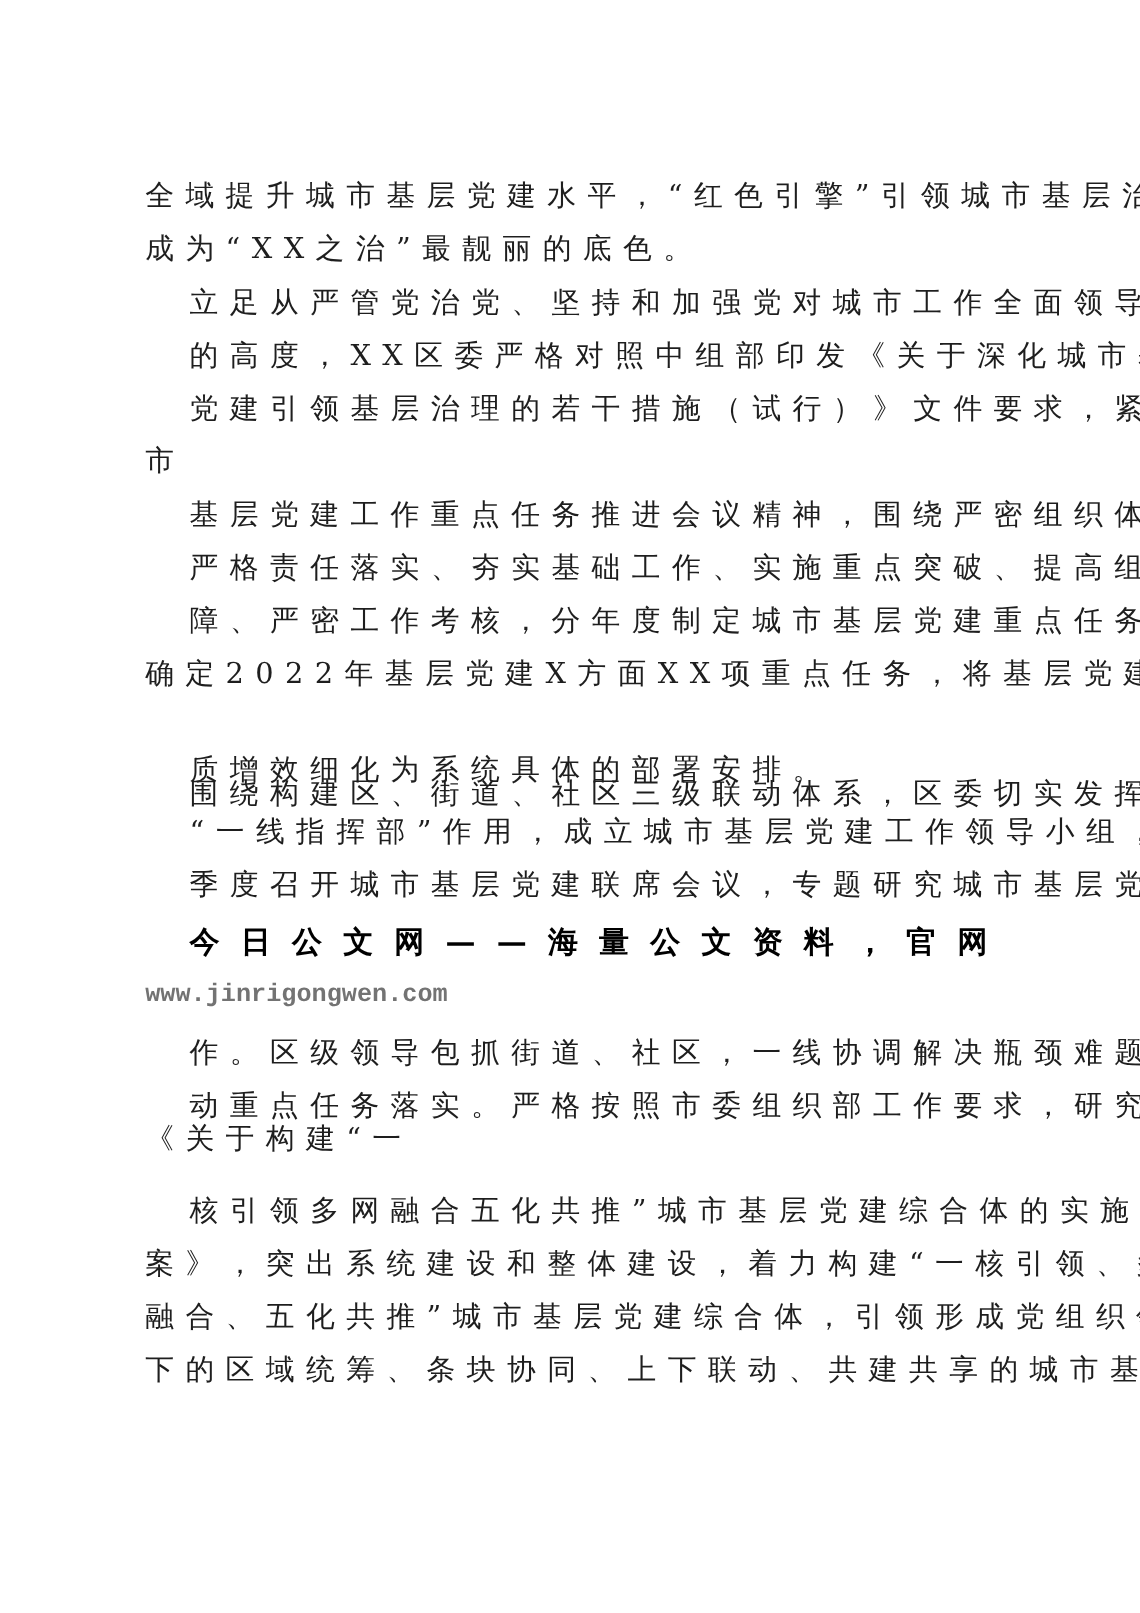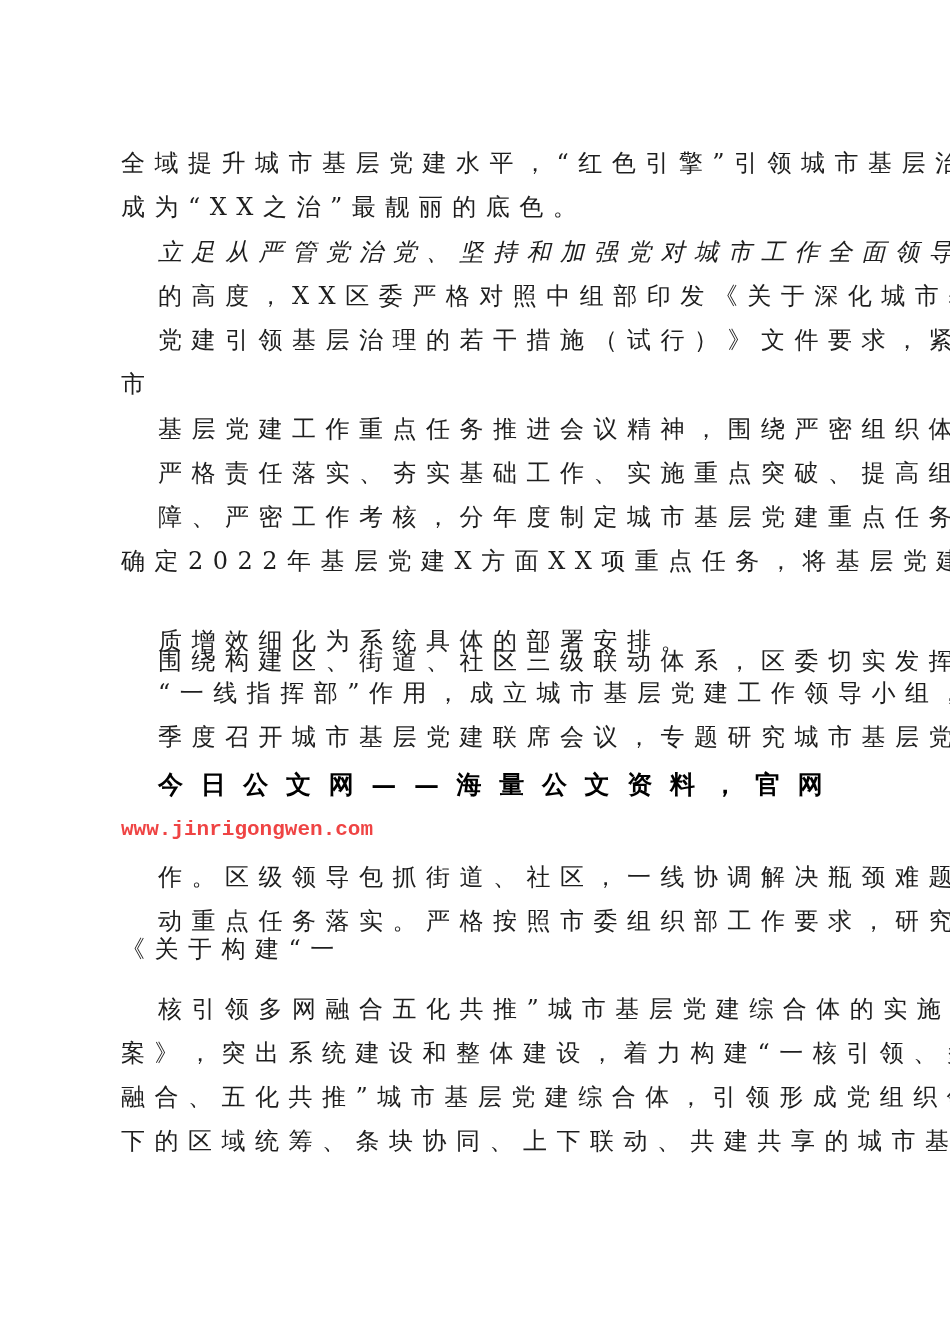--- a/index.html
+++ b/index.html
@@ -44,31 +44,31 @@
       width: 665px;
       display: flex;
       justify-content: space-between;
       color: #000;
     }
     .line.url {
       font-weight: bold;
       font-size: 21px;
       letter-spacing: 0;
       font-family: "Liberation Mono", "DejaVu Sans Mono", monospace;
-      color: #ef4444;
+      color: #737373;
     }
   </style>
 </head>
 <body>
 
 <div class="page">
   <div id="lines-before">
       <div class="line" style="top: 148px;">全域提升城市基层党建水平，“红色引擎”引领城市基层治理</div>
       <div class="line" style="top: 192px;">成为“XX之治”最靓丽的底色。</div>
-      <div class="line indent" style="top: 237px; font-style: italic;">立足从严管党治党、坚持和加强党对城市工作全面领导</div>
+      <div class="line indent" style="top: 237px;">立足从严管党治党、坚持和加强党对城市工作全面领导</div>
       <div class="line indent" style="top: 281px;">的高度，XX区委严格对照中组部印发《关于深化城市基层</div>
       <div class="line indent" style="top: 325px;">党建引领基层治理的若干措施（试行）》文件要求，紧扣全</div>
       <div class="line" style="top: 369px;">市</div>
       <div class="line indent" style="top: 414px;">基层党建工作重点任务推进会议精神，围绕严密组织体系、</div>
       <div class="line indent" style="top: 458px;">严格责任落实、夯实基础工作、实施重点突破、提高组织保</div>
       <div class="line indent" style="top: 502px;">障、严密工作考核，分年度制定城市基层党建重点任务清单，</div>
       <div class="line" style="top: 546px;">确定2022年基层党建X方面XX项重点任务，将基层党建提</div>
       <div class="line indent" style="top: 590px; margin-top: 36px;">质增效细化为系统具体的部署安排。</div>
       <div class="line indent" style="top: 634px; margin-top: 12px;">围绕构建区、街道、社区三级联动体系，区委切实发挥</div>
       <div class="line indent" style="top: 678px;">“一线指挥部”作用，成立城市基层党建工作领导小组，每</div>

